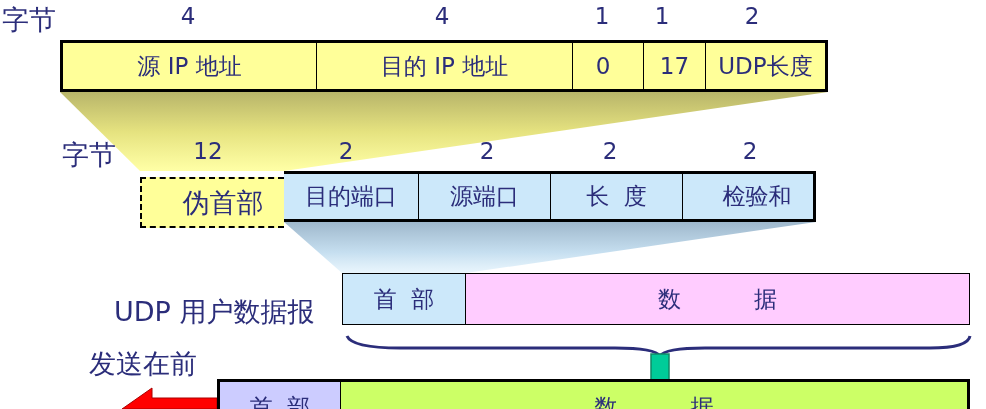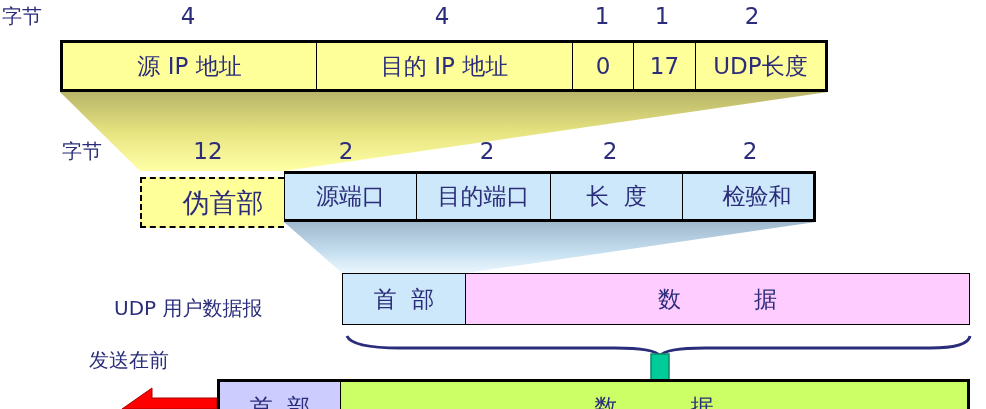--- a/index.html
+++ b/index.html
@@ -1,19 +1,19 @@
 <!DOCTYPE html>
 <html><head>
 <meta charset="utf-8">
 <style>
   html, body { margin:0; padding:0; background:#ffffff; }
   body { width:986px; height:409px; position:relative; overflow:hidden;
          font-family: "DejaVu Sans", "Liberation Sans", sans-serif; color:#2b2d7a; }
   .abs { position:absolute; }
-  .label { font-size:20px; color:#2b2d7a; line-height:1; white-space:nowrap; }
+  .label { font-size:27px; color:#2b2d7a; line-height:1; white-space:nowrap; }
   .num { font-size:23px; color:#2b2d7a; text-align:center; line-height:1; }
   .row { position:absolute; display:flex; box-sizing:border-box; }
   .cell { box-sizing:border-box; display:flex; align-items:center; justify-content:center;
           font-size:23px; color:#2b2d7a; white-space:pre; }
   .row-ip { left:60px; top:40px; width:768px; height:52px; border:3px solid #000; background:#ffff99; }
   .row-ip .cell + .cell { border-left:1.5px solid #000; }
   .row-udp { left:284px; top:171px; width:532px; height:51px; border:3px solid #000; border-left:none; background:#cce8fa; }
   .row-udp .cell + .cell { border-left:1.5px solid #000; }
   .pseudo { position:absolute; left:140px; top:177px; width:144px; height:51px; box-sizing:border-box;
             border:2.5px dashed #000; border-right:none; background:#ffff99;
@@ -49,35 +49,35 @@
 <div class="abs num" style="left:168px;top:5px;width:40px;">4</div>
 <div class="abs num" style="left:422px;top:5px;width:40px;">4</div>
 <div class="abs num" style="left:582px;top:5px;width:40px;">1</div>
 <div class="abs num" style="left:642px;top:5px;width:40px;">1</div>
 <div class="abs num" style="left:732px;top:5px;width:40px;">2</div>
 
 <div class="row row-ip">
   <div class="cell" style="width:253px;">源 IP 地址</div>
   <div class="cell" style="width:256px;">目的 IP 地址</div>
   <div class="cell" style="width:61px;">0</div>
-  <div class="cell" style="width:62px;">17</div>
+  <div class="cell" style="width:62px;margin-left:10px;">17</div>
   <div class="cell" style="flex:1;">UDP长度</div>
 </div>
 
 <div class="abs label" style="left:62px;top:141px;">字节</div>
 <div class="abs num" style="left:188px;top:140px;width:40px;">12</div>
 <div class="abs num" style="left:326px;top:140px;width:40px;">2</div>
 <div class="abs num" style="left:467px;top:140px;width:40px;">2</div>
 <div class="abs num" style="left:590px;top:140px;width:40px;">2</div>
 <div class="abs num" style="left:730px;top:140px;width:40px;">2</div>
 
 <div class="pseudo">伪首部</div>
 <div class="row row-udp">
+  <div class="cell" style="width:134px;">目的端口</div>
   <div class="cell" style="width:132px;border-left:1.5px solid #000;">源端口</div>
-  <div class="cell" style="width:134px;">目的端口</div>
   <div class="cell" style="width:132px;">长  度</div>
   <div class="cell" style="flex:1;padding-left:18px;">检验和</div>
 </div>
 
 <div class="abs label" style="left:114px;top:298px;">UDP 用户数据报</div>
 <div class="row row-dgram">
   <div class="cell" style="width:123px;background:#cce8fa;border-right:1.5px solid #000;">首  部</div>
   <div class="cell" style="flex:1;background:#ffccff;">数          据</div>
 </div>
 

